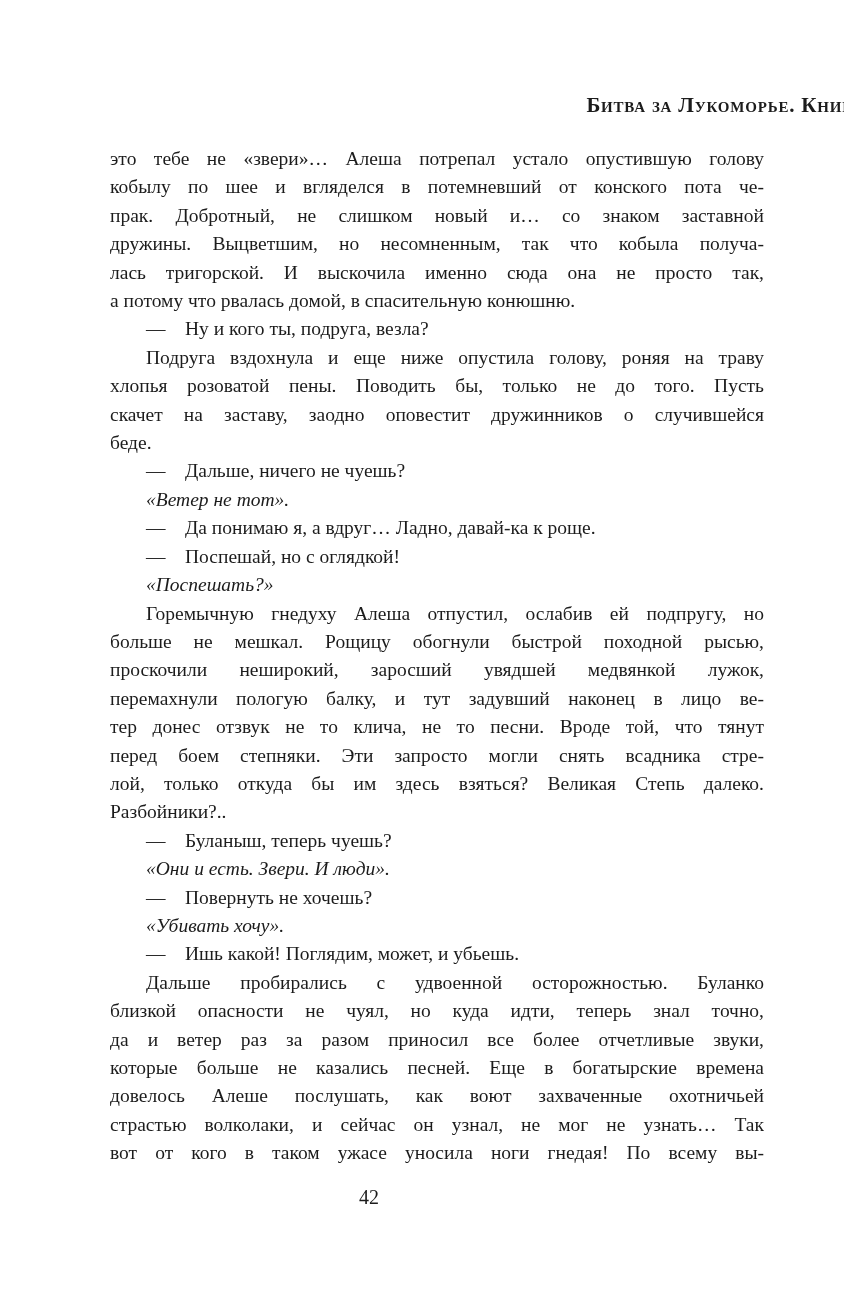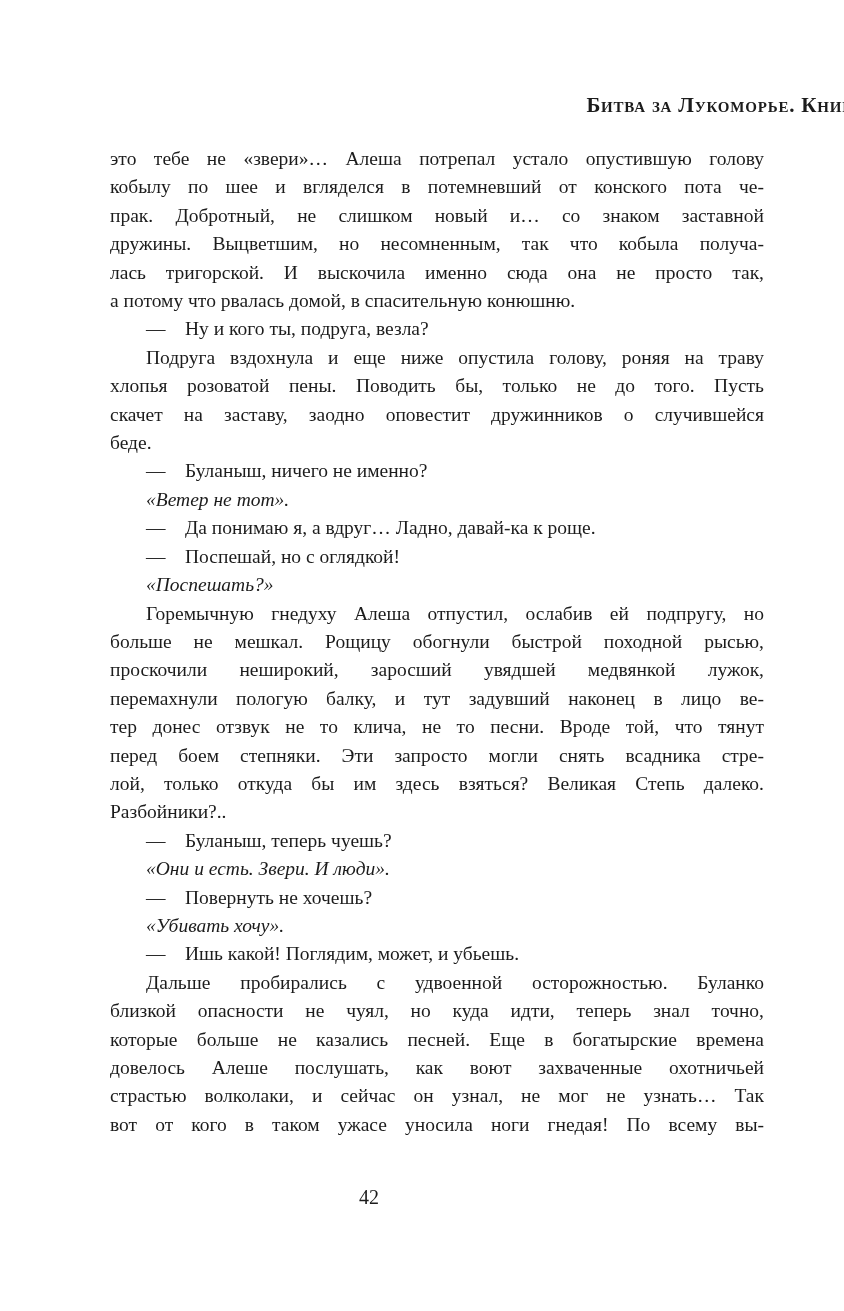--- a/index.html
+++ b/index.html
@@ -84,21 +84,21 @@
       <div class="para">
         <div class="line indent end">— Ну и кого ты, подруга, везла?</div>
       </div>
       <div class="para">
         <div class="line indent">Подруга вздохнула и еще ниже опустила голову, роняя на траву</div>
         <div class="line">хлопья розоватой пены. Поводить бы, только не до того. Пусть</div>
         <div class="line">скачет на заставу, заодно оповестит дружинников о случившейся</div>
         <div class="line end">беде.</div>
       </div>
       <div class="para">
-        <div class="line indent end">— Буланыш, ничего не именно?</div>
+        <div class="line indent end">— Дальше, ничего не чуешь?</div>
       </div>
       <div class="para italic">
         <div class="line indent end">«Ветер не тот».</div>
       </div>
       <div class="para">
         <div class="line indent end">— Да понимаю я, а вдруг… Ладно, давай-ка к роще.</div>
       </div>
       <div class="para">
         <div class="line indent end">— Поспешай, но с оглядкой!</div>
       </div>
@@ -126,20 +126,21 @@
       </div>
       <div class="para italic">
         <div class="line indent end">«Убивать хочу».</div>
       </div>
       <div class="para">
         <div class="line indent end">— Ишь какой! Поглядим, может, и убьешь.</div>
       </div>
       <div class="para">
         <div class="line indent">Дальше пробирались с удвоенной осторожностью. Буланко</div>
         <div class="line">близкой опасности не чуял, но куда идти, теперь знал точно,</div>
+        <div class="line">да и ветер раз за разом приносил все более отчетливые звуки,</div>
         <div class="line">которые больше не казались песней. Еще в богатырские времена</div>
         <div class="line">довелось Алеше послушать, как воют захваченные охотничьей</div>
         <div class="line">страстью волколаки, и сейчас он узнал, не мог не узнать… Так</div>
         <div class="line">вот от кого в таком ужасе уносила ноги гнедая! По всему вы-</div>
       </div>
     </div>
 
   <div class="folio">42</div>
 </div>
 

